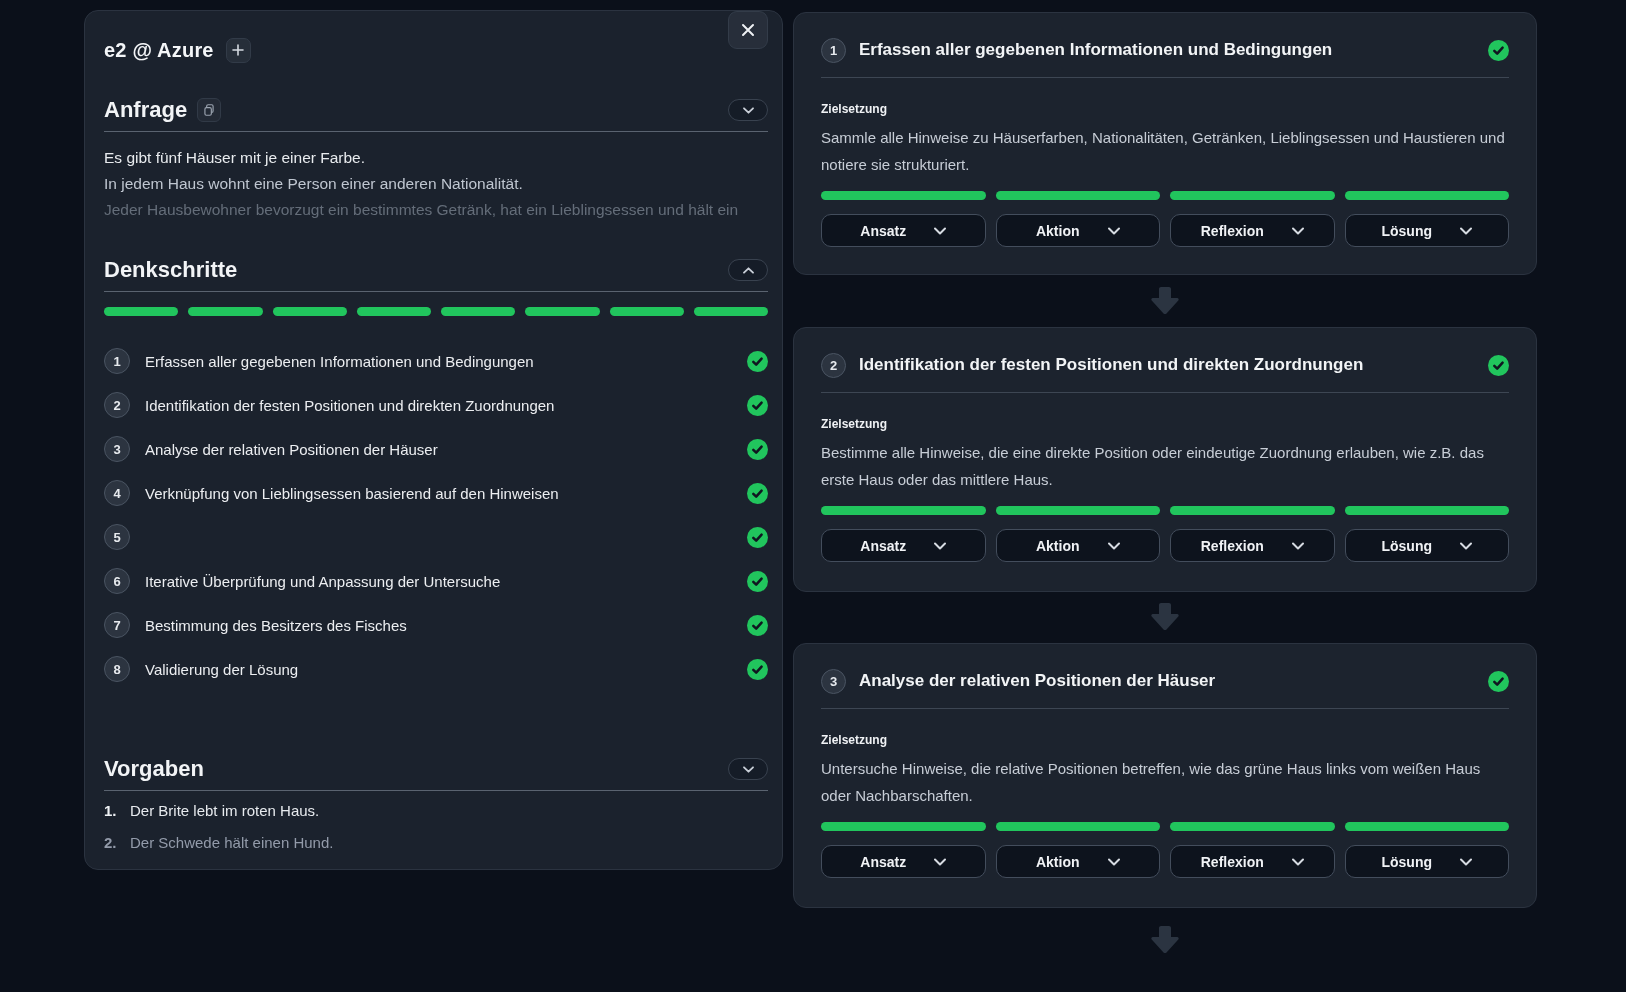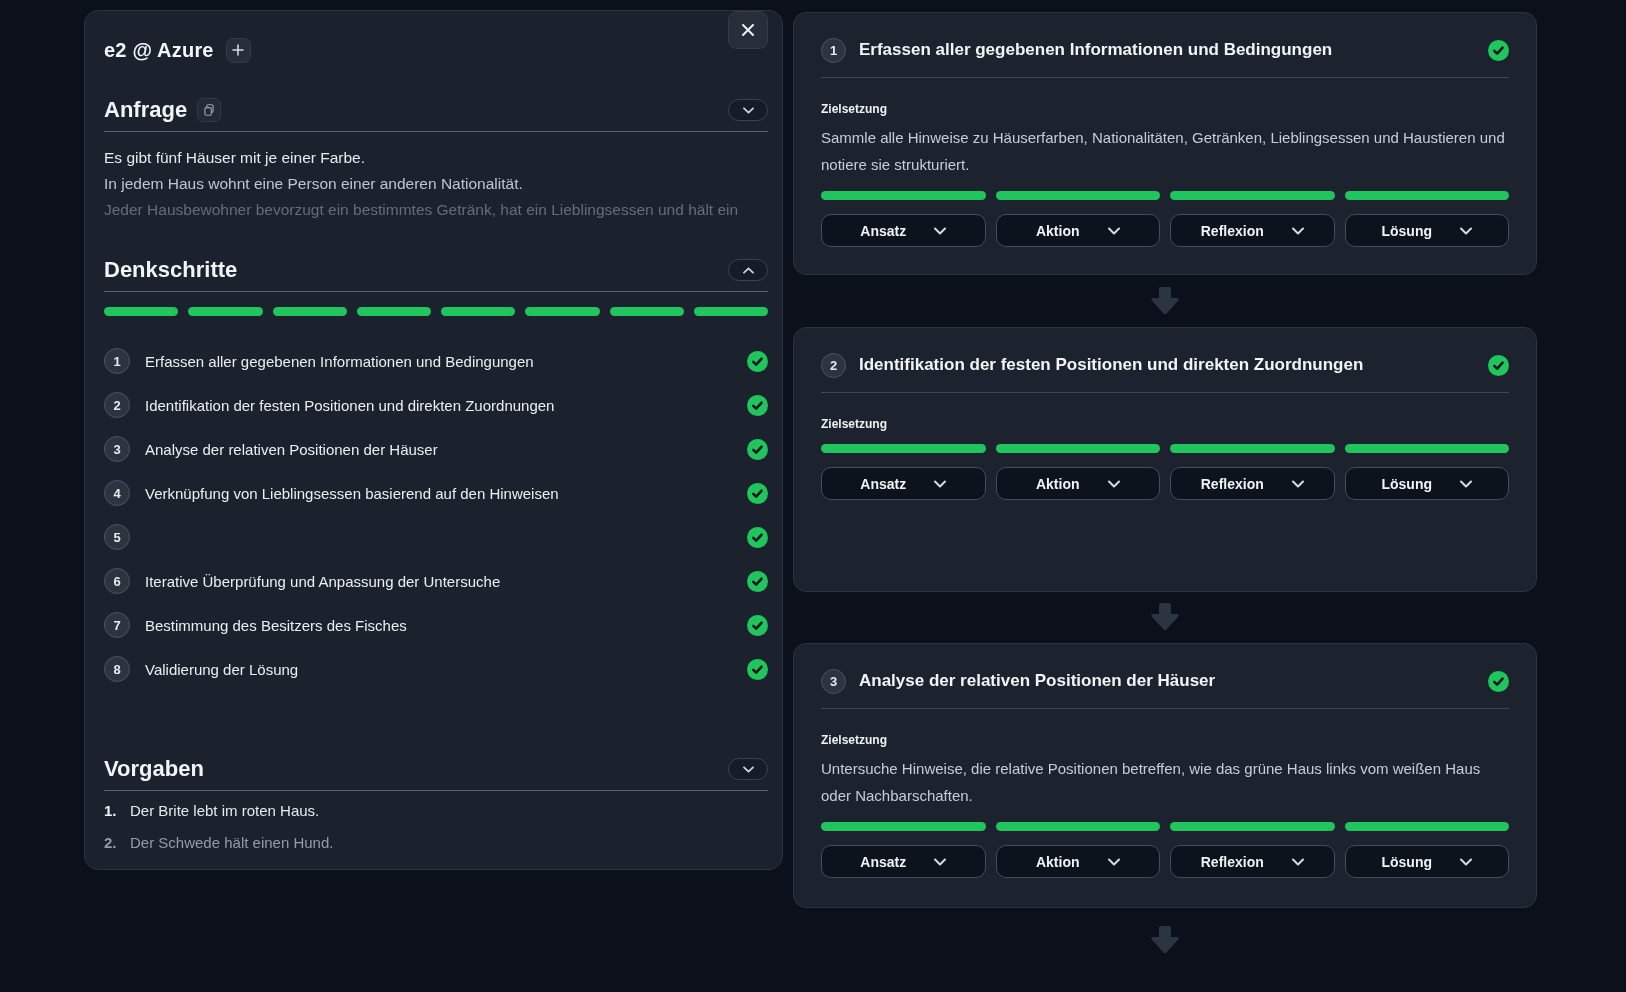--- a/index.html
+++ b/index.html
@@ -344,20 +344,21 @@
     <span class="card-title">Identifikation der festen Positionen und direkten Zuordnungen</span>
     <span class="card-check">
         <svg width="21" height="21" viewBox="0 0 21 21">
           <circle cx="10.5" cy="10.5" r="10.5" fill="#21c55d"></circle>
           <path d="M6.3 10.8l2.9 2.9 5.4-6" stroke="#101620" stroke-width="2.5" fill="none" stroke-linecap="round" stroke-linejoin="round"></path>
         </svg>
       </span>
   </div>
   <hr class="card-hr">
   <div class="obj-title">Zielsetzung</div>
+  <div class="obj-text">Bestimme alle Hinweise, die eine direkte Position oder eindeutige Zuordnung erlauben, wie z.B. das erste Haus oder das mittlere Haus.</div>
   <div class="card-bars">
     <div class="seg"></div>
     <div class="seg"></div>
     <div class="seg"></div>
     <div class="seg"></div>
   </div>
   <div class="card-btns">
     <div class="dd-btn">
       <span>Ansatz</span>
       <svg width="12" height="8" viewBox="0 0 12 8" fill="none">

